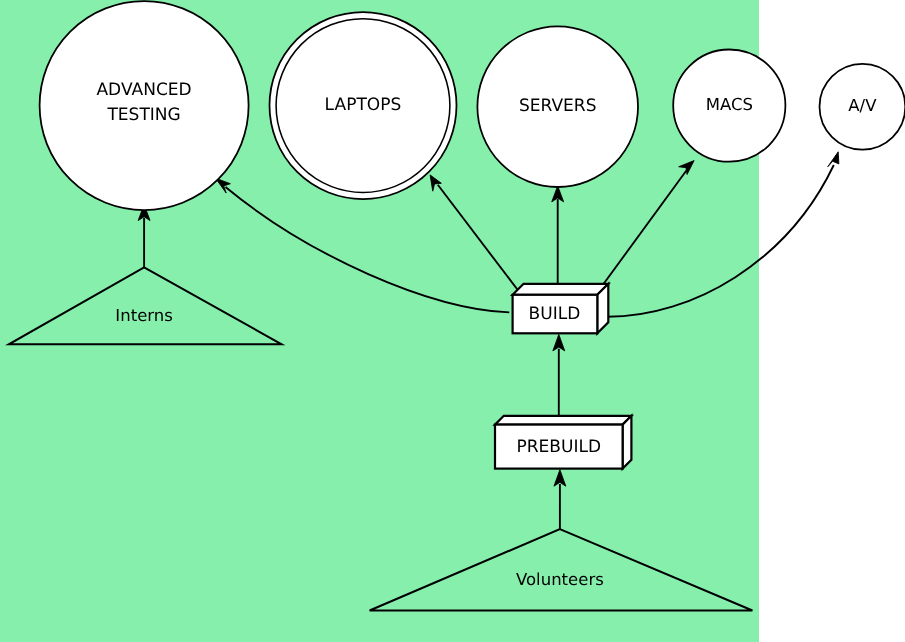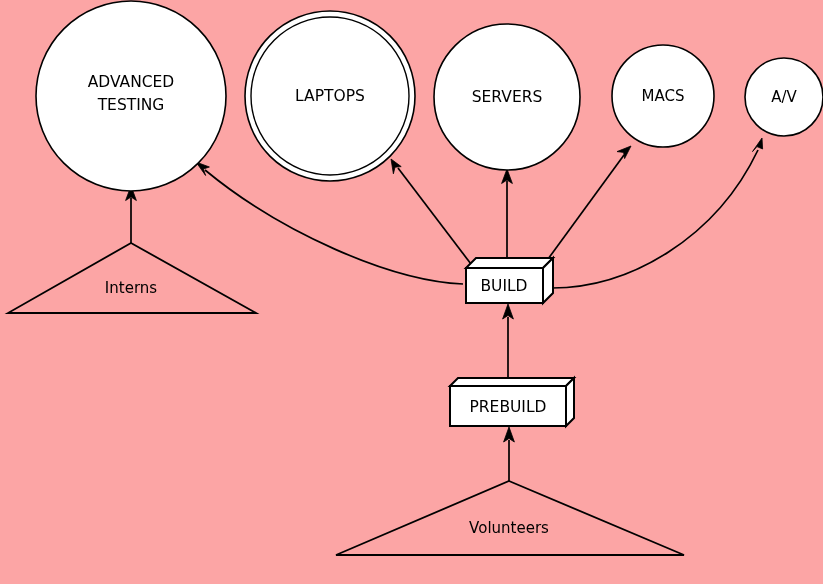--- a/index.html
+++ b/index.html
@@ -8,23 +8,23 @@
     background: #ffffff;
   }
   body {
     width: 823px;
     height: 584px;
     font-family: "DejaVu Sans", "Liberation Sans", sans-serif;
     overflow: hidden;
   }
   #diagram-root {
     position: relative;
-    width: 823px;
+    width: 690px;
     height: 584px;
-    background: #fca5a5;
+    background: #86efac;
   }
   svg#diagram-canvas {
     position: absolute;
     top: 0;
     left: 0;
     width: 823px;
     height: 584px;
     display: block;
   }
   .node-shape {

